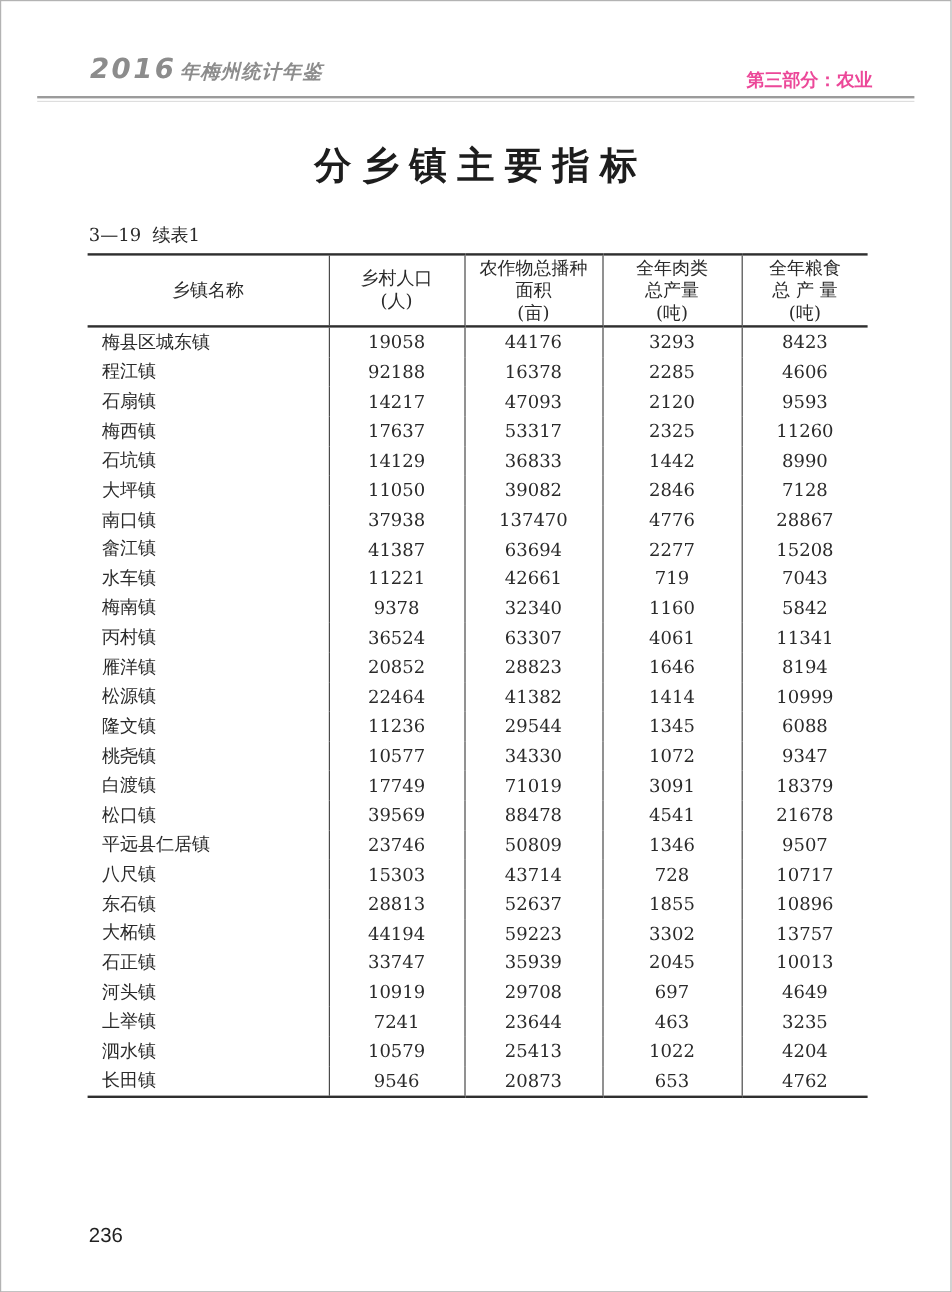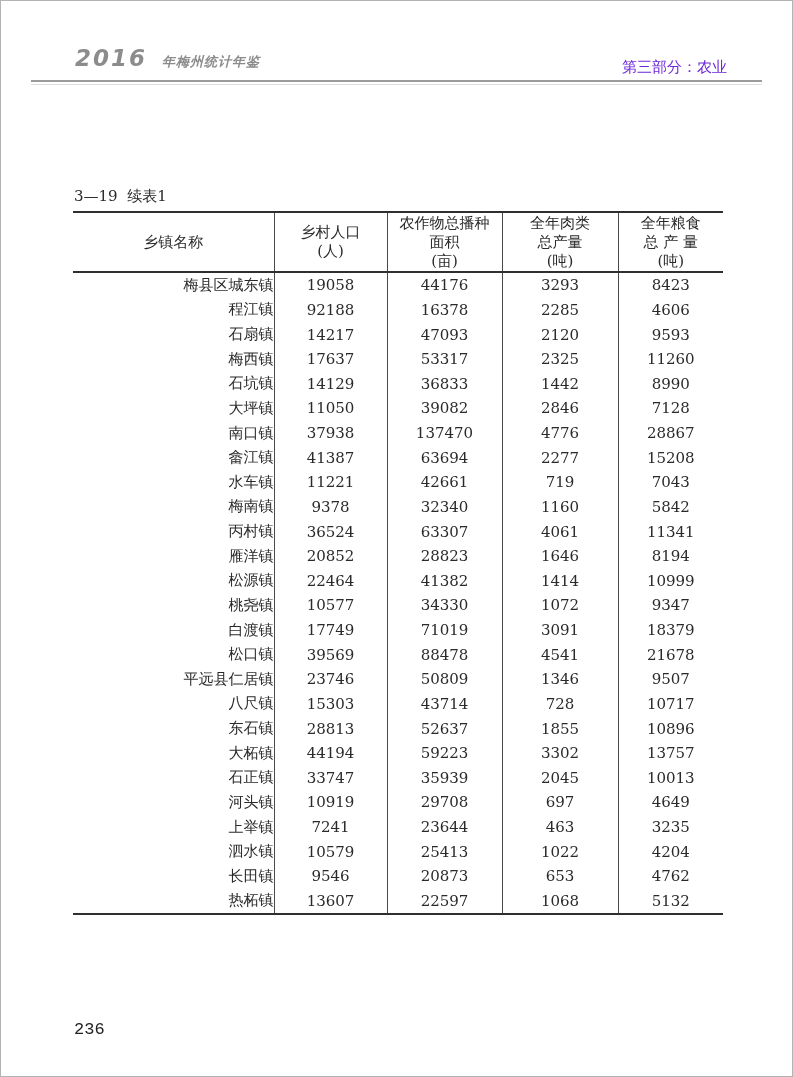--- a/index.html
+++ b/index.html
@@ -19,25 +19,25 @@
   }
   
   .logo{
     position:absolute;left:74px;top:44px;
     color:#8c8c8c;
     font-family:"DejaVu Sans", sans-serif;
     font-style:italic;font-weight:bold;
     white-space:nowrap;
   }
   .logo-year{font-size:23px;letter-spacing:2px;}
-  .logo-suffix{font-size:13px;margin-left:15px;letter-spacing:1px;}
+  .logo-suffix{font-size:16px;margin-left:3px;letter-spacing:1px;}
   .section-label{
     position:absolute;right:65px;top:57px;
     font-family:"DejaVu Sans", sans-serif;
-    font-size:15px;font-weight:normal;color:#6d28d9;
+    font-size:15px;font-weight:bold;color:#ec4899;
     white-space:nowrap;
   }
   .header-rule{
     position:absolute;left:30px;right:30px;top:79px;
     height:2px;
     border-top:2px solid #9b9b9b;
     border-bottom:1px solid #dedede;
   }
   
   .page-title{
@@ -79,47 +79,48 @@
     border-left:1px solid #4a4a4a;
   }
   table.stats tbody td{
     height:24.63px;
     padding:0;
     text-align:center;
     vertical-align:middle;
     white-space:nowrap;
   }
   table.stats tbody td:first-child{
-    text-align:right;
+    text-align:left;
     padding-left:12px;
   }
   table.stats tbody tr:last-child td{
     border-bottom:2px solid #2f2f2f;
   }
   .hline{display:block;}
   
   .page-number{
     position:absolute;left:73px;top:1019px;
-    font-family:Liberation Mono, monospace;
+    font-family:Liberation Sans, sans-serif;
     font-size:17px;color:#222;
   }
 </style>
 </head>
 <body>
 
 <div class="page">
 
   <div class="logo">
     <span class="logo-year">2016</span><span class="logo-suffix">年梅州统计年鉴</span>
   </div>
 
   <div class="section-label">第三部分：农业</div>
 
   <div class="header-rule"></div>
 
+  <h1 class="page-title">分乡镇主要指标</h1>
 
   <div class="table-label">3—19  续表1</div>
 
   <table class="stats">
     <colgroup>
       <col class="c1">
         <col class="c2">
         <col class="c3">
         <col class="c4">
         <col class="c5">
@@ -236,20 +237,27 @@
           <td>8194</td>
         </tr>
         <tr>
           <td>松源镇</td>
           <td>22464</td>
           <td>41382</td>
           <td>1414</td>
           <td>10999</td>
         </tr>
         <tr>
+          <td>隆文镇</td>
+          <td>11236</td>
+          <td>29544</td>
+          <td>1345</td>
+          <td>6088</td>
+        </tr>
+        <tr>
           <td>桃尧镇</td>
           <td>10577</td>
           <td>34330</td>
           <td>1072</td>
           <td>9347</td>
         </tr>
         <tr>
           <td>白渡镇</td>
           <td>17749</td>
           <td>71019</td>
@@ -319,25 +327,18 @@
           <td>1022</td>
           <td>4204</td>
         </tr>
         <tr>
           <td>长田镇</td>
           <td>9546</td>
           <td>20873</td>
           <td>653</td>
           <td>4762</td>
         </tr>
-        <tr>
-          <td>热柘镇</td>
-          <td>13607</td>
-          <td>22597</td>
-          <td>1068</td>
-          <td>5132</td>
-        </tr>
       </tbody>
   </table>
 
   <div class="page-number">236</div>
 
 </div>
 
 </body></html>

